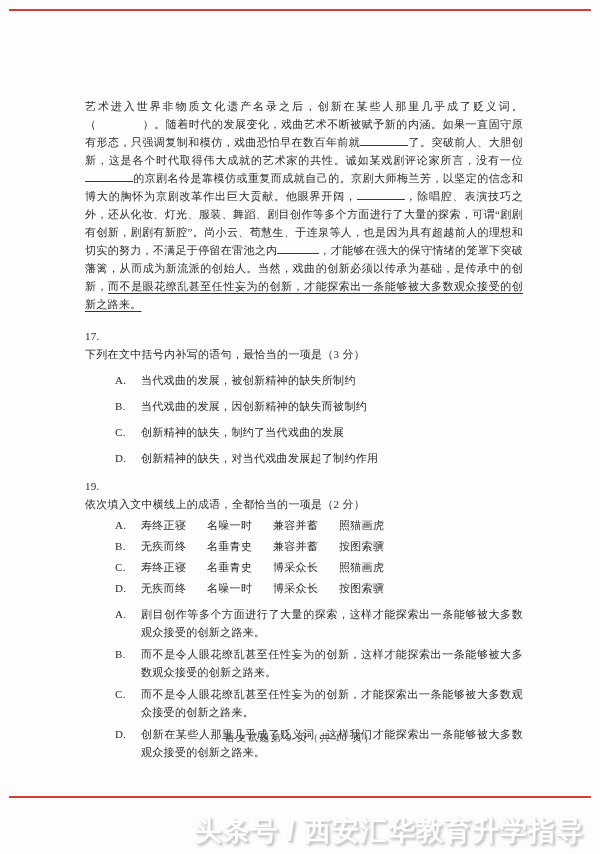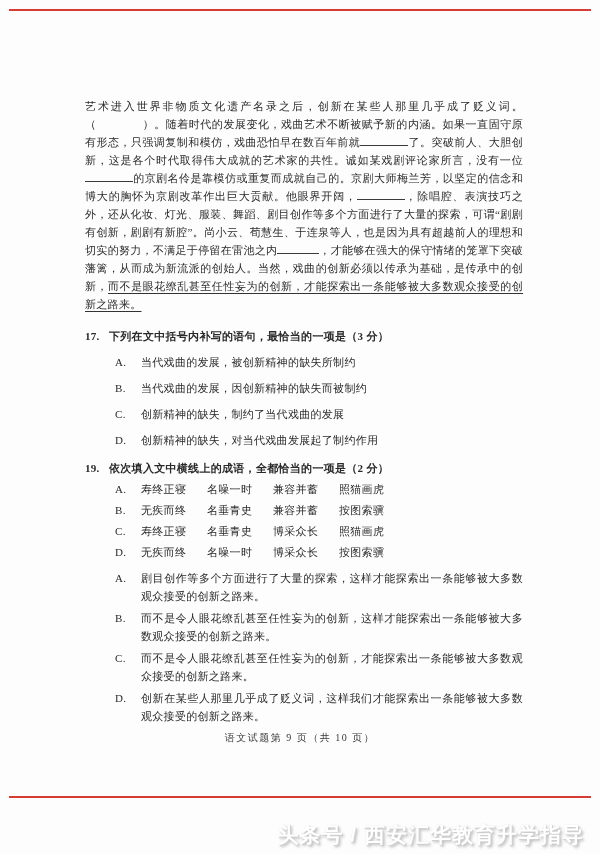--- a/index.html
+++ b/index.html
@@ -26,42 +26,42 @@
   .blank.narrow{width:42px;}
   .underlined{
     text-decoration:underline;
     text-underline-offset:3px;
     text-decoration-color:#333;
   }
 
   .question{margin-top:14px;}
   .question.q18{margin-top:10px;}
   .question.q19{margin-top:8px;}
-  .q-stem{display:flex;font-weight:bold;}
+  .q-stem{display:flex;font-weight:normal;flex-direction:column;}
   .q-stem .q-num{width:24px;flex:none;}
   .q-stem .q-text{flex:1;}
 
   .opt{display:flex;margin-left:30px;margin-top:8px;}
   .q18 .opt{margin-top:3px;}
   .q19 .opt{margin-top:4px;}
   .opt-label{width:26px;flex:none;}
   .opt-text{flex:1;}
   .q19 .opt-text{max-width:392px;text-align:justify;}
   .idiom{display:inline-block;width:66px;}
   .idiom:last-child{width:auto;font-family:Liberation Serif, serif;}
 
   .footer{
     position:absolute;top:731px;left:0;right:0;
     text-align:center;font-size:10px;letter-spacing:1.5px;color:#383838;
   }
 
   .watermark{
     position:absolute;right:16px;bottom:5px;
     font-family:"Liberation Sans","DejaVu Sans",sans-serif;
-    font-size:21px;font-weight:bold;letter-spacing:1px;
+    font-size:27px;font-weight:bold;letter-spacing:1px;
     color:#ffffff;
     text-shadow:1px 1px 0 #cfcfcf, 2px 2px 3px #b3b3b3, 0 0 1px #e8e8e8;
     white-space:nowrap;
     margin-top:31px;
   }
 </style>
 </head>
 <body>
 
 <div class="red-line top" style="background: rgb(214, 60, 52);"></div>

